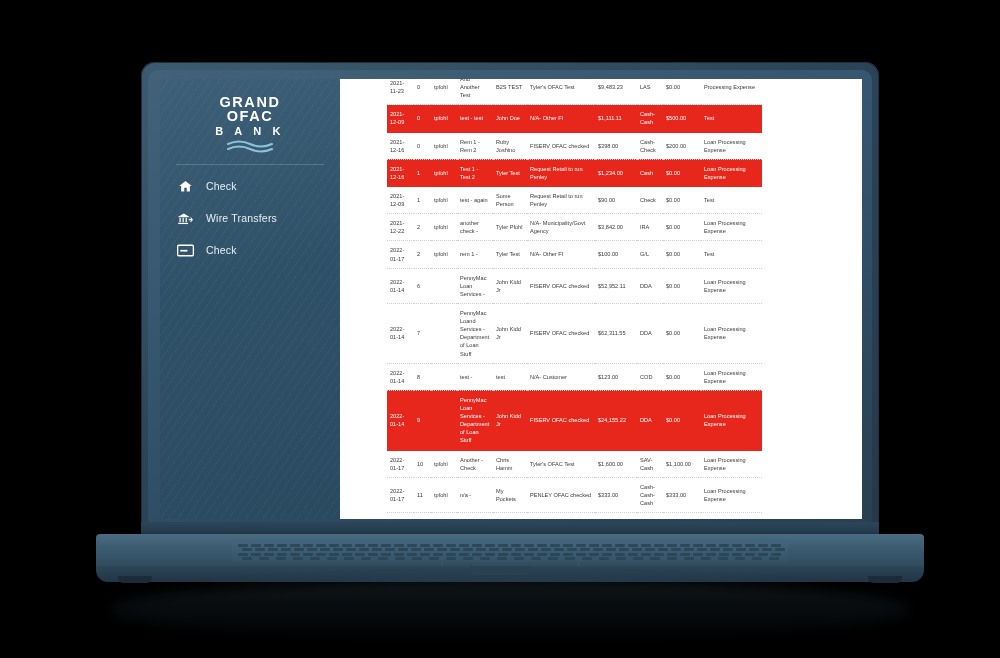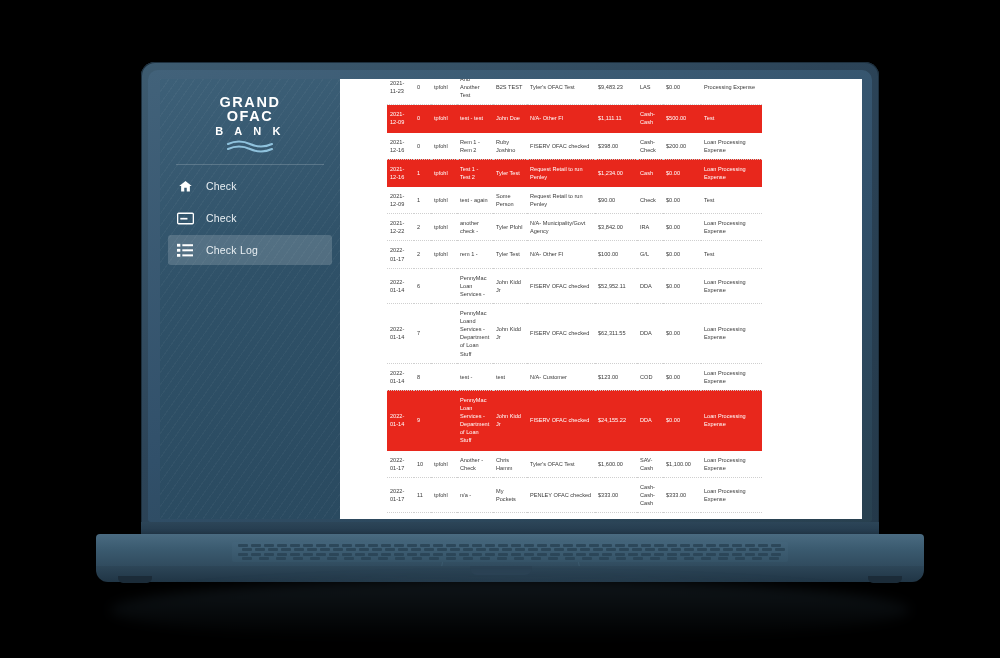--- a/index.html
+++ b/index.html
@@ -142,45 +142,45 @@
 
             <div class="nav-item">
               <span class="nav-ico">
                 <svg width="15" height="15" viewBox="0 0 24 24" fill="#fff">
                     <path d="M12 3 2 11h3v9h5v-6h4v6h5v-9h3z"></path>
                   </svg>
               </span>
               <span>Check</span>
             </div>
 
+            <div class="nav-item">
+              <span class="nav-ico">
+                <svg width="16" height="15" viewBox="0 0 26 24" fill="#fff">
+                  <path d="M2 9 11 4l9 5v1H2z"></path>
+                    <rect x="4" y="11" width="2" height="7"></rect>
+                    <rect x="9" y="11" width="2" height="7"></rect>
+                  <rect x="14" y="11" width="2" height="7"></rect>
+                    <rect x="2" y="19" width="16" height="2"></rect>
+                  <path d="M19 13h4l-1.6-2.1 1.2-.9L26 14l-3.4 4-1.2-.9L23 15h-4z"></path>
+                </svg>
+              </span>
+              <span>Wire Transfers</span>
+            </div>
 
 
             <div class="nav-item">
               <span class="nav-ico">
                 <svg width="17" height="13" viewBox="0 0 26 18" fill="none">
                   <rect x="1" y="1" width="24" height="16" rx="1.6" stroke="#fff" stroke-width="2"></rect>
                   <rect x="5" y="8" width="11" height="2.6" fill="#fff"></rect>
                 </svg>
               </span>
               <span>Check</span>
             </div>
 
-            <div class="nav-item active">
-              <span class="nav-ico">
-                <svg width="16" height="15" viewBox="0 0 24 22" fill="#fff">
-                  <rect x="0" y="1" width="5" height="4.2"></rect>
-                    <rect x="8" y="1.6" width="16" height="3"></rect>
-                  <rect x="0" y="8.6" width="5" height="4.2"></rect>
-                    <rect x="8" y="9.2" width="16" height="3"></rect>
-                  <rect x="0" y="16.2" width="5" height="4.2"></rect>
-                    <rect x="8" y="16.8" width="16" height="3"></rect>
-                </svg>
-              </span>
-              <span>Check Log</span>
-            </div>
 
 
           </div>
         </div>
 
         <div class="content">
           <div class="tablewrap" style="top: -9px;">
             <table class="log">
               <colgroup>
                 <col class="c0">

